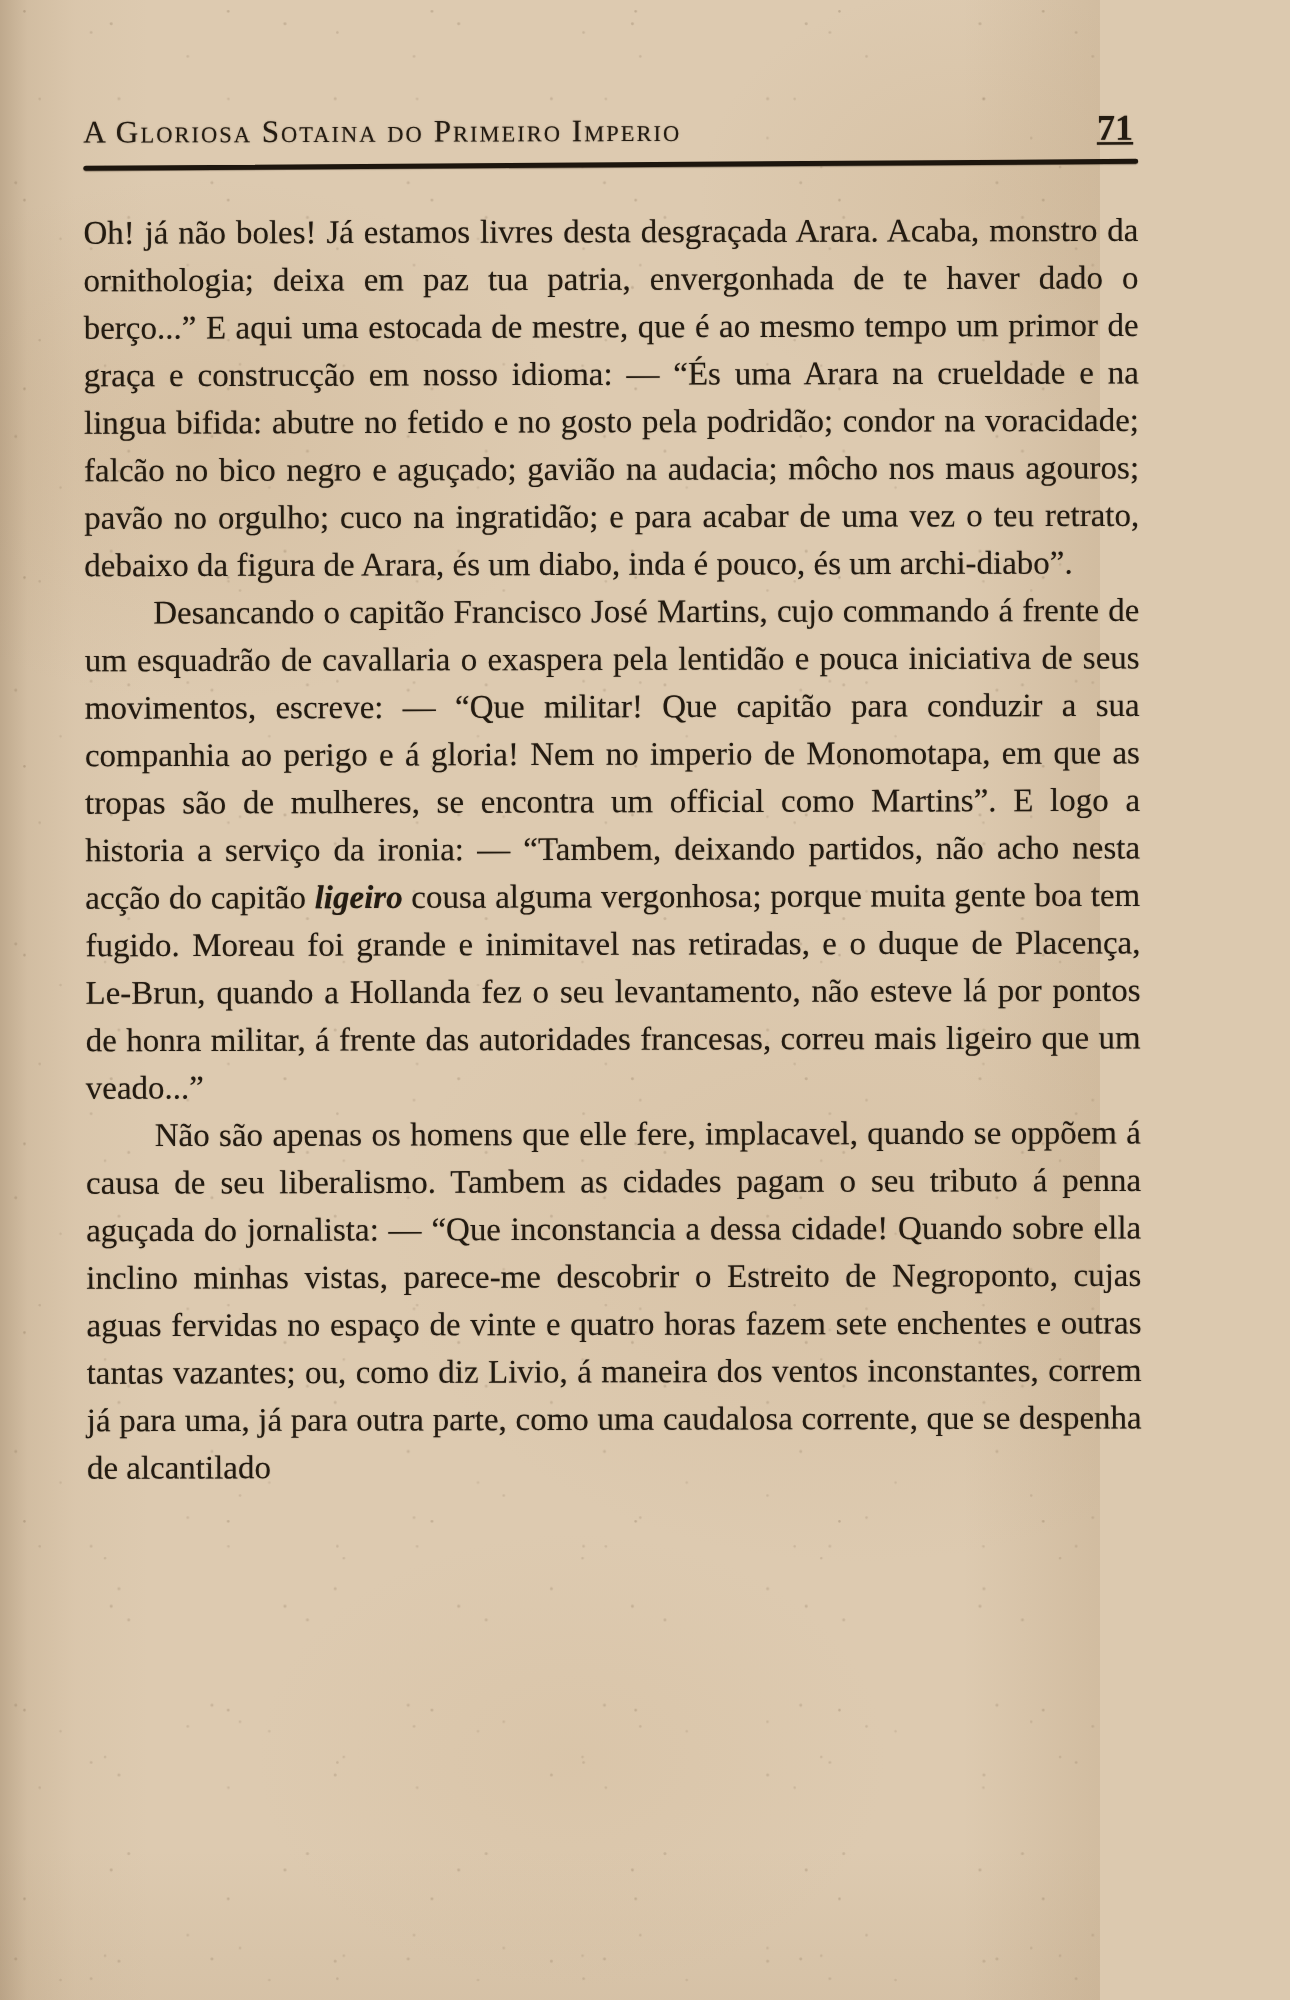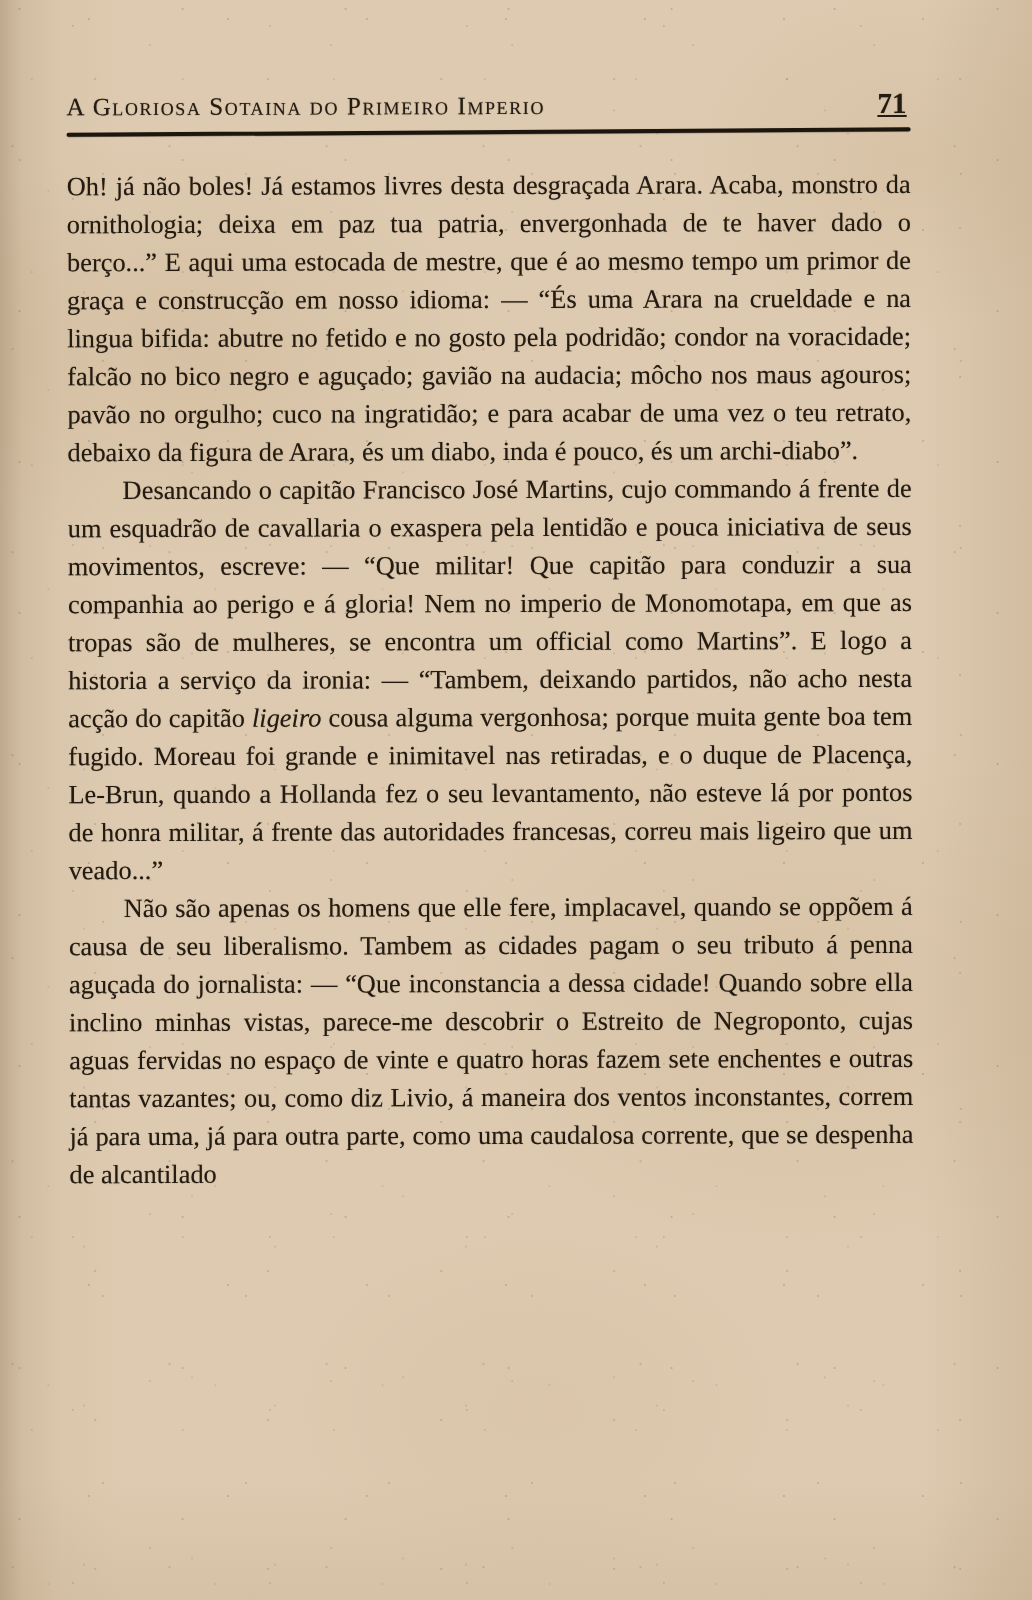--- a/index.html
+++ b/index.html
@@ -10,21 +10,21 @@
     width: 1032px;
     height: 1600px;
     overflow: hidden;
     background: #dcc9af;
     font-family: "Liberation Serif", "DejaVu Serif", serif;
   }
 
   
   #page {
     position: relative;
-    width: 1032px;
+    width: 880px;
     height: 1600px;
     background-color: #ddcab0;
     background-image:
       
       linear-gradient(to right,
         rgba(120, 92, 60, 0.30) 0px,
         rgba(140, 110, 72, 0.14) 22px,
         rgba(160, 130, 90, 0.05) 60px,
         rgba(255, 255, 255, 0.00) 120px),
       
@@ -115,20 +115,21 @@
     text-shadow: 0 0 0.9px rgba(45, 32, 18, 0.5);
   }
   #body-zone p {
     margin: 0;
   }
   #body-zone p.indented {
     text-indent: 55px;
   }
   #body-zone p .it {
     font-style: italic;
+    font-weight: bold;
   }
   
   #body-zone p:last-child {
     text-align: justify;
     text-align-last: left;
   }
 
   
   #ink {
     position: absolute;

